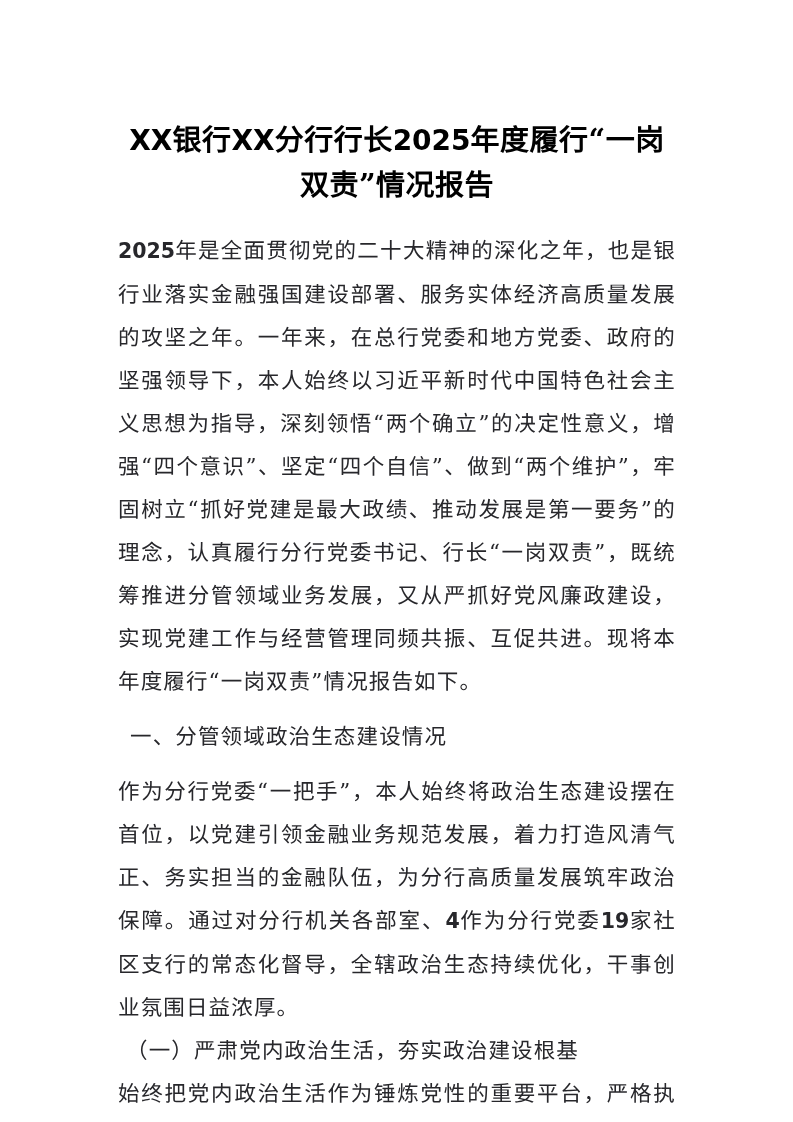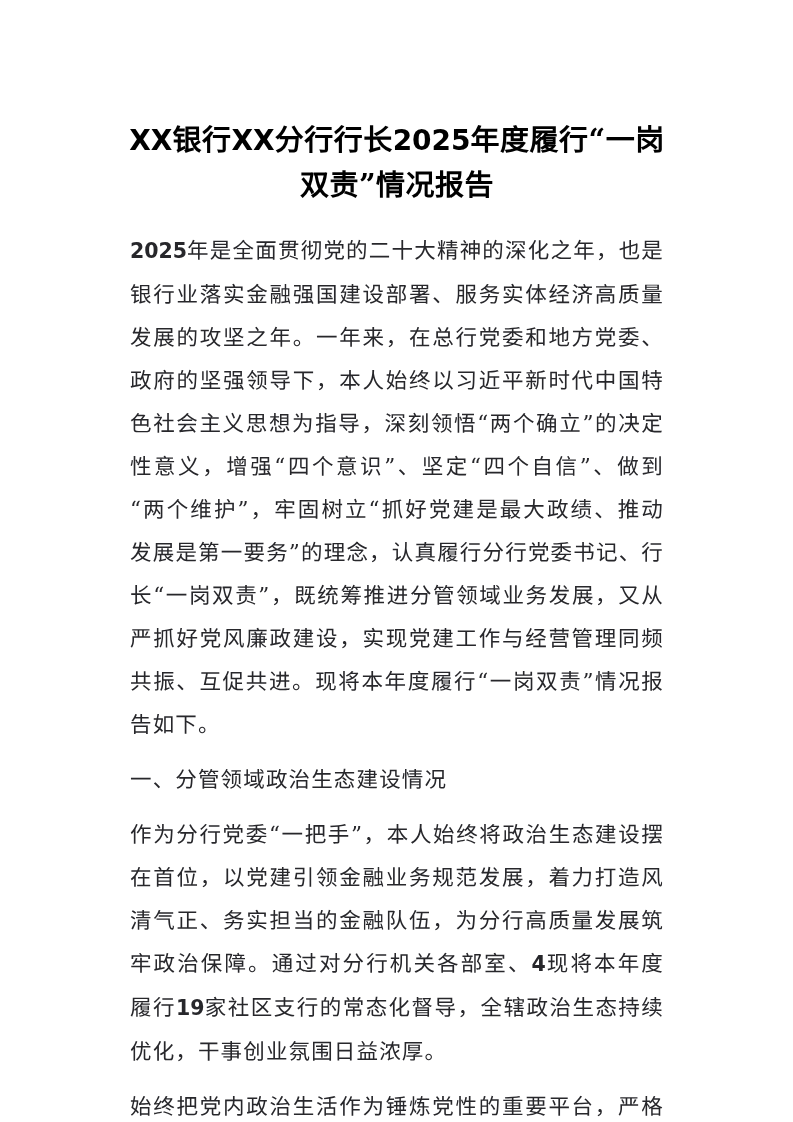--- a/index.html
+++ b/index.html
@@ -51,21 +51,21 @@
     font-size: 21.5px;
     line-height: 43px;
     color: #27272b;
     text-align: justify;
     text-justify: inter-character;
     letter-spacing: 1.15px;
     font-family: "DejaVu Serif", "Liberation Serif", serif;
   }
 
   p.para {
-    margin: 12px;
+    margin: 0;
     text-align: justify;
     text-justify: inter-character;
   }
 
   p.heading-1 {
     margin: 12px;
     text-align: left;
   }
 
   p.heading-2 {
@@ -92,18 +92,19 @@
 <body>
 
 <div class="page">
   <div class="content">
 
     <h1 class="doc-title" id="title-host"><span class="lat">XX</span><span>银行</span><span class="lat">XX</span><span>分行行长</span><span class="lat">2025</span><span>年度履行“一岗双责”情况报告</span></h1>
 
     <div class="body-block" id="body-host">
         <p class="para"><span class="lat">2025</span><span>年是全面贯彻党的二十大精神的深化之年，也是银行业落实金融强国建设部署、服务实体经济高质量发展的攻坚之年。一年来，在总行党委和地方党委、政府的坚强领导下，本人始终以习近平新时代中国特色社会主义思想为指导，深刻领悟“两个确立”的决定性意义，增强“四个意识”、坚定“四个自信”、做到“两个维护”，牢固树立“抓好党建是最大政绩、推动发展是第一要务”的理念，认真履行分行党委书记、行长“一岗双责”，既统筹推进分管领域业务发展，又从严抓好党风廉政建设，实现党建工作与经营管理同频共振、互促共进。现将本年度履行“一岗双责”情况报告如下。</span></p>
         <p class="heading-1"><span>一、分管领域政治生态建设情况</span></p>
-        <p class="para"><span>作为分行党委“一把手”，本人始终将政治生态建设摆在首位，以党建引领金融业务规范发展，着力打造风清气正、务实担当的金融队伍，为分行高质量发展筑牢政治保障。通过对分行机关各部室、</span><span class="lat">4</span><span>现将本年度履行</span><span class="lat">19</span><span>家社区支行的常态化督导，全辖政治生态持续优化，干事创业氛围日益浓厚。</span></p>
+        <p class="para"><span>作为分行党委“一把手”，本人始终将政治生态建设摆在首位，以党建引领金融业务规范发展，着力打造风清气正、务实担当的金融队伍，为分行高质量发展筑牢政治保障。通过对分行机关各部室、</span><span class="lat">4</span><span>作为分行党委</span><span class="lat">19</span><span>家社区支行的常态化督导，全辖政治生态持续优化，干事创业氛围日益浓厚。</span></p>
+        <p class="heading-2"><span>（一）严肃党内政治生活，夯实政治建设根基</span></p>
         <p class="para"><span>始终把党内政治生活作为锤炼党性的重要平台，严格执行新形势下党内政治生活的若干准则。一是高标准推进民主生活</span></p>
       </div>
 
   </div>
 </div>
 
 </body></html>

